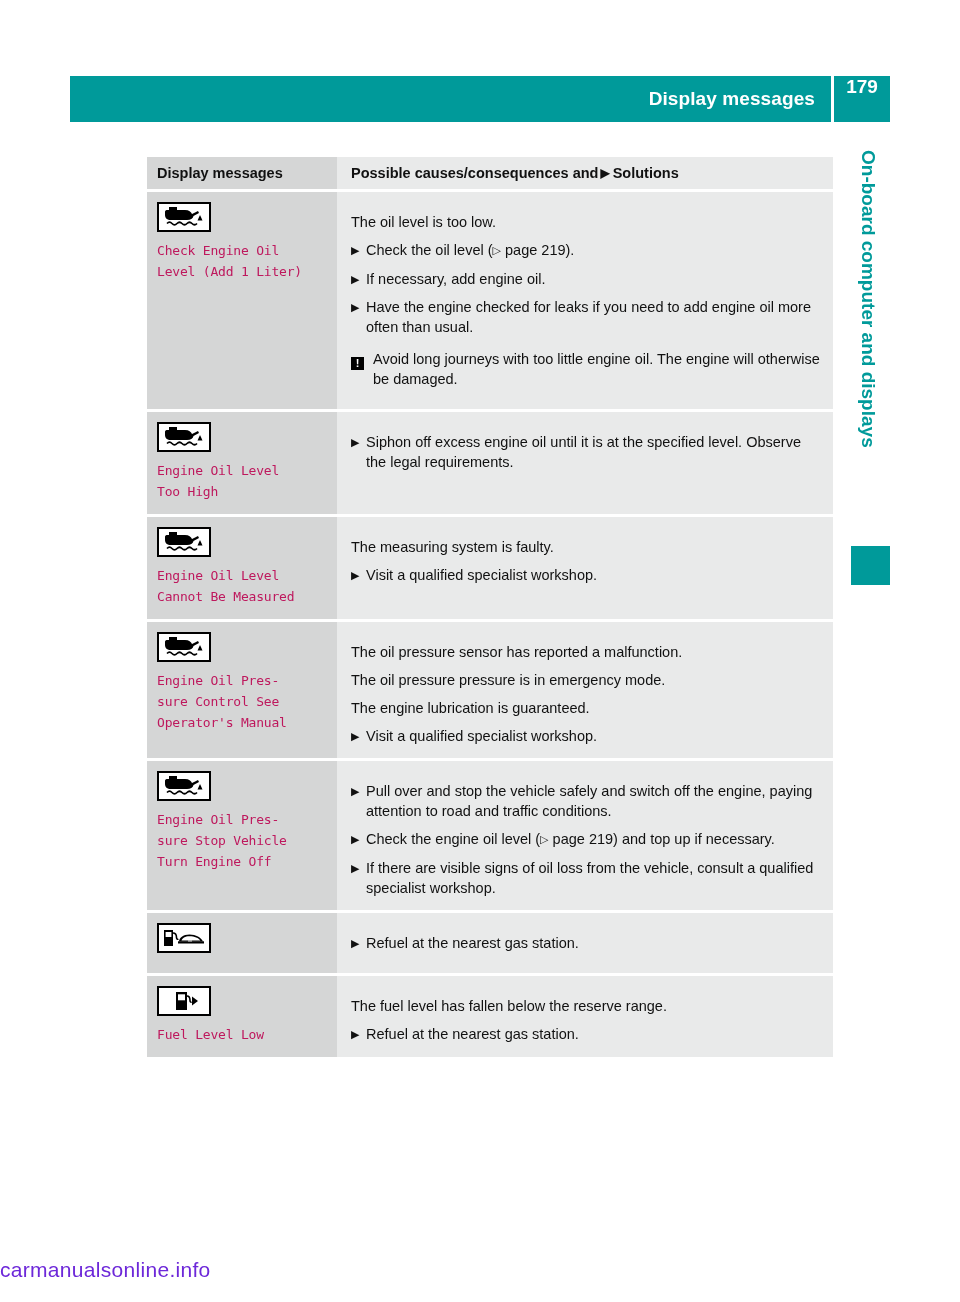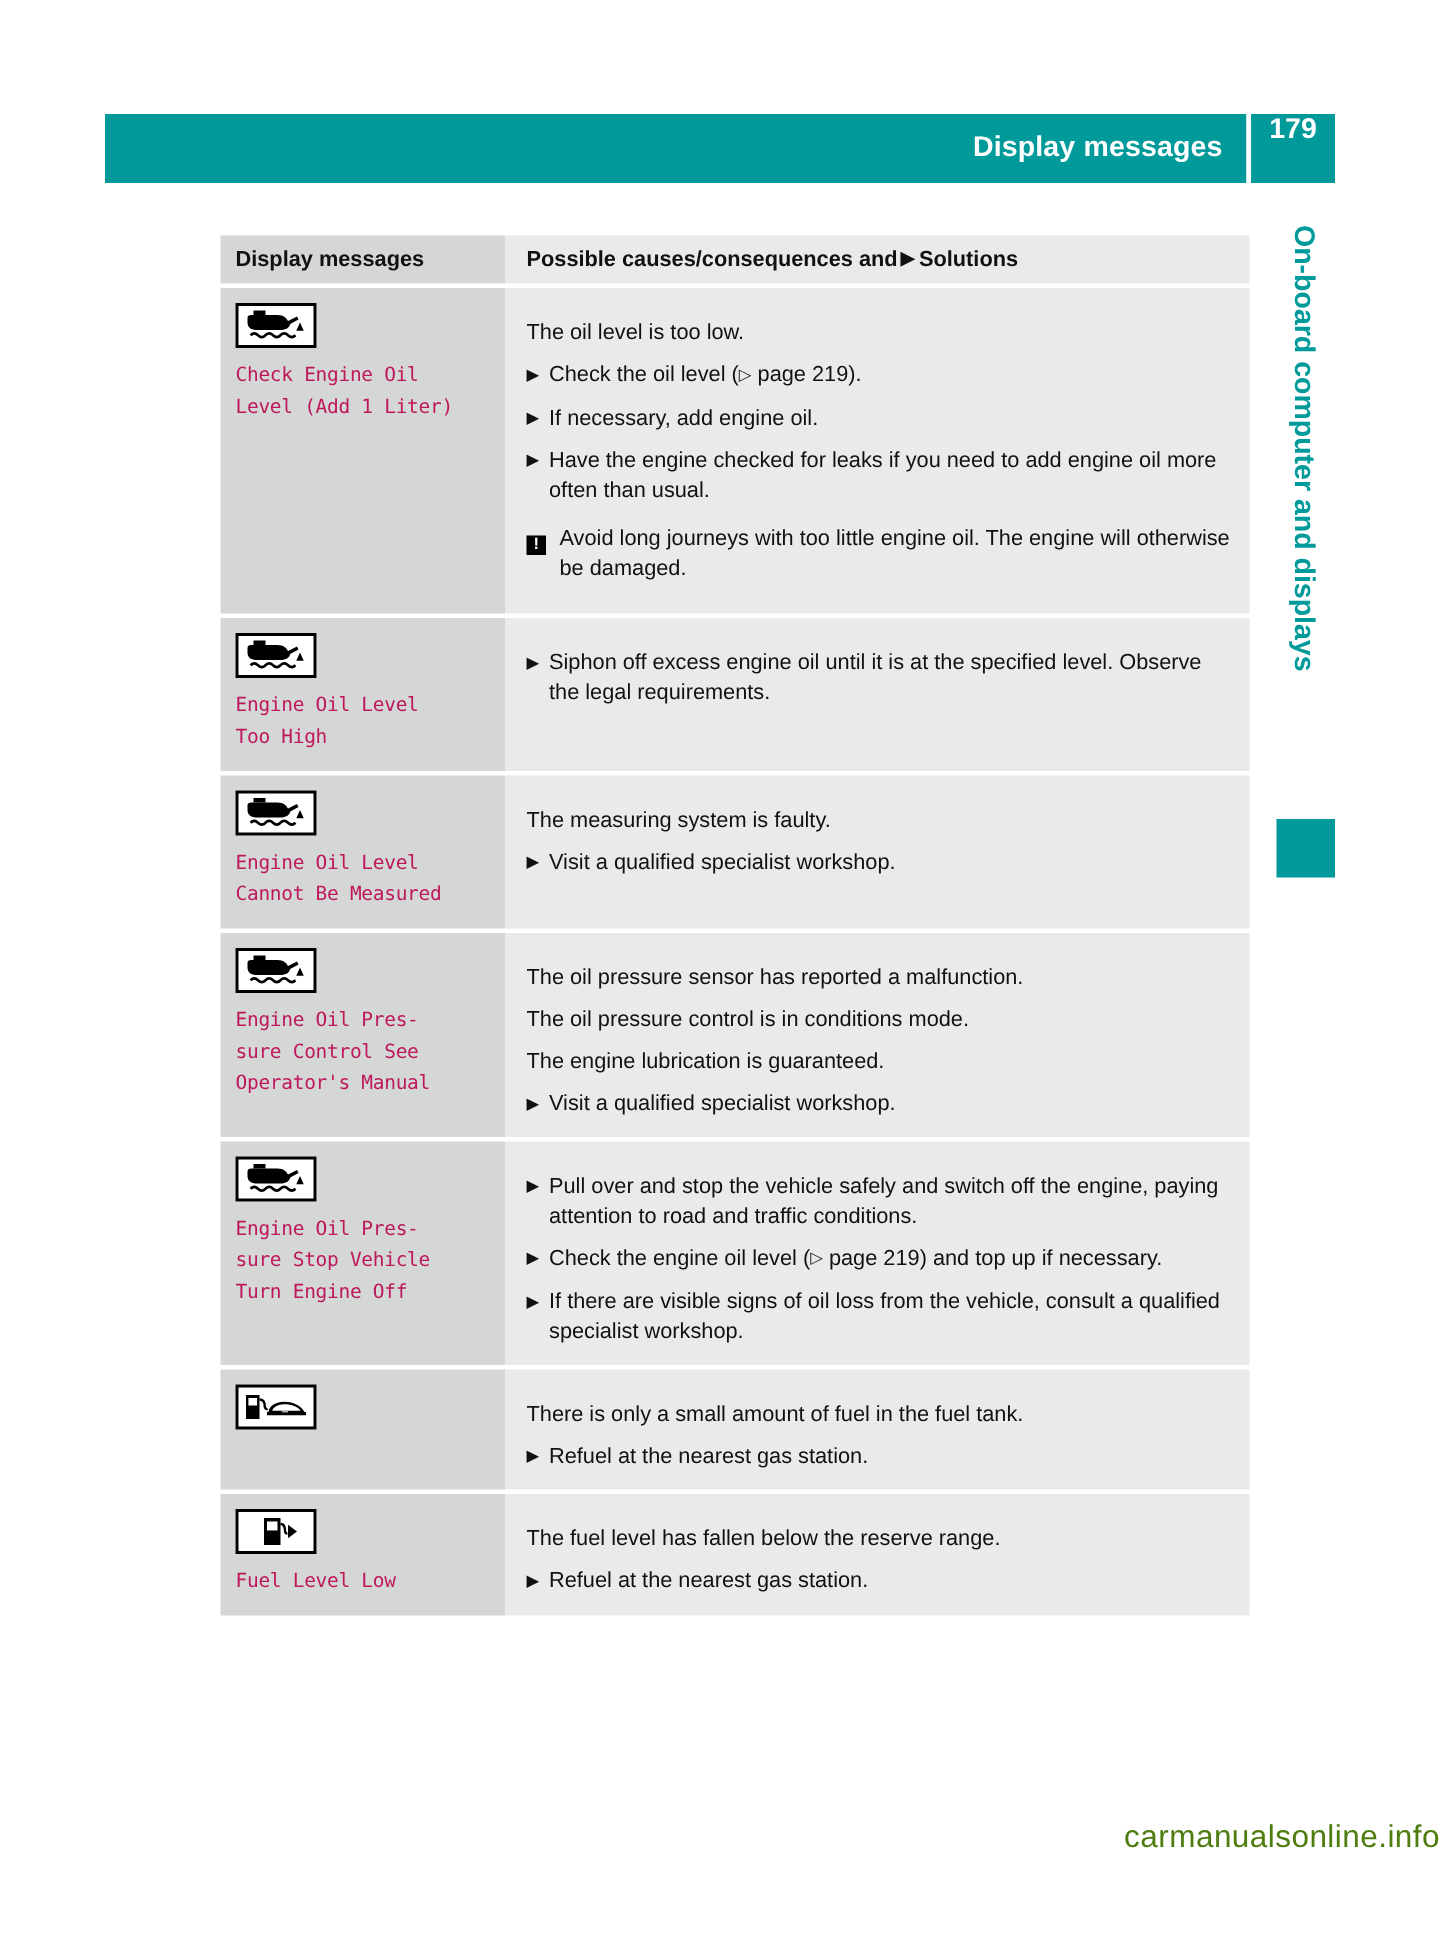--- a/index.html
+++ b/index.html
@@ -221,24 +221,24 @@
   .col-right.v-center {
     display: flex;
     flex-direction: column;
     justify-content: center;
   }
 
   
   .watermark {
     position: absolute;
     left: 0;
-    top: 1213px;
+    top: 1258px;
     width: 960px;
-    text-align: right;
-    color: #4d7c0f;
+    text-align: left;
+    color: #6d28d9;
     font-size: 21px;
     letter-spacing: 0.3px;
   }
 </style>
 </head>
 <body>
 
 <div class="header">
   <div class="header-title-cell">
     <span class="header-title">Display messages</span>
@@ -351,21 +351,21 @@
           <path d="M41 11 L43.5 16.5 L38.5 16.5 Z" fill="#000"></path>
           <path d="M8 19.5 q2.5 -2.5 5 0 q2.5 2.5 5 0 q2.5 -2.5 5 0 q2.5 2.5 5 0 q2.5 -2.5 5 0 q2.5 2.5 5 0" stroke="#000" stroke-width="1.7" fill="none"></path>
         </svg>
       </div>
       <div class="msg">Engine Oil Pres-
 sure Control See
 Operator's Manual</div>
     </div>
     <div class="col-right">
       <p class="para">The oil pressure sensor has reported a malfunction.</p>
-      <p class="para">The oil pressure control is in conditions mode.</p>
+      <p class="para">The oil pressure pressure is in emergency mode.</p>
       <p class="para">The engine lubrication is guaranteed.</p>
       <div class="step">
         <span class="step-marker">▶</span>
         <span class="step-text">Visit a qualified specialist workshop.</span>
       </div>
     </div>
   </div>
 
   <div class="trow">
     <div class="col-left">
@@ -406,21 +406,20 @@
           <path d="M14 8 C17 8 17.5 10 17.5 12.5 C17.5 14 18.6 14.5 19.4 14.2" stroke="#000" stroke-width="1.6" fill="none"></path>
           <path d="M20 16.5 C20 13 24 9.5 30.5 9.5 C37 9.5 42 12.5 44 16.5 Z" fill="#000"></path>
           <path d="M22.5 15.5 C23 13.3 26 11.2 30.5 11.2 C35.5 11.2 39.6 13 41.4 15.5 Z" fill="#fff"></path>
           <rect x="19" y="16.3" width="26" height="2.2" fill="#000"></rect>
           <rect x="29" y="15" width="4" height="1.6" fill="#bbb"></rect>
         </svg>
       </div>
       <div class="msg"></div>
     </div>
     <div class="col-right">
-      <p class="para">There is only a small amount of fuel in the fuel tank.</p>
       <div class="step">
         <span class="step-marker">▶</span>
         <span class="step-text">Refuel at the nearest gas station.</span>
       </div>
     </div>
   </div>
 
   <div class="trow">
     <div class="col-left">
       <div class="icon-box">

